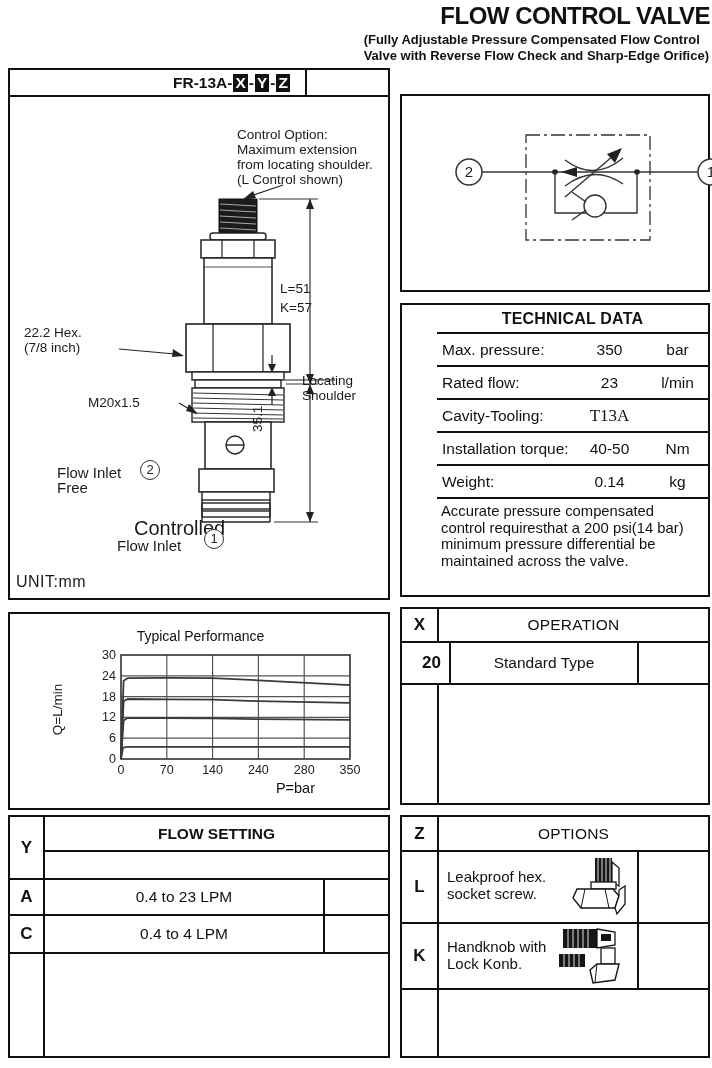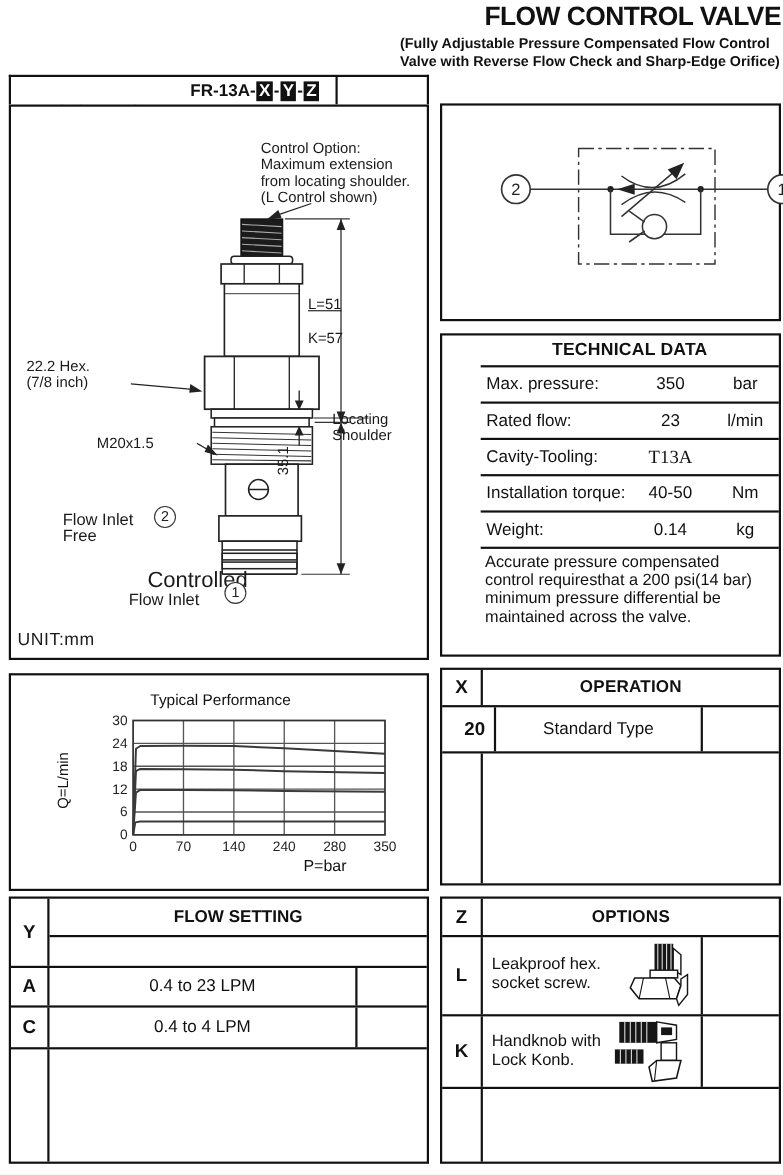--- a/index.html
+++ b/index.html
@@ -46,21 +46,21 @@
   
   .chart-title { left: 76px; top: 14px; width: 229px; text-align:center; font-size: 14px; position:absolute; }
   .chart-xlabel { left: 76px; top: 166px; width: 229px; text-align:right; font-size: 14.5px; position:absolute; }
   .chart-ylabel { left: 12px; top: 88px; position:absolute; font-size: 13.5px; transform: rotate(-90deg); transform-origin: center; width: 70px; text-align:center; }
 
   
   .code-table { border: 2px solid #111; background: #fff; }
   .ct-header { display: flex; border-bottom: 2px solid #111; }
   .ct-code { width: 35px; border-right: 2px solid #111; display:flex; align-items:center; justify-content:center; font-weight:700; font-size:17px; }
   .opt .ct-code { width: 37px; }
-  .ct-title { flex: 1; display:flex; align-items:center; justify-content:center; font-weight:700; font-size:15.5px; letter-spacing:0.2px; }
+  .ct-title { flex: 1; display:flex; align-items:center; justify-content:center; font-weight:400; font-size:15.5px; letter-spacing:0.2px; }
   .ct-row { display: flex; border-bottom: 2px solid #111; }
   .ct-label { flex: 1; display:flex; align-items:center; justify-content:center; font-size: 15.5px; }
   .ct-label-left { flex: 1; padding: 6px 0 0 8px; font-size: 15px; line-height: 17px; position: relative; }
   .ct-right { width: 65px; border-left: 2px solid #111; }
   .opt .ct-right { width: 71px; }
   .ct-fill { flex: 1; display: flex; }
   .ct-fill .ct-code { font-weight: 400; }
   .op-table { left: 400px; top: 607px; width: 310px; height: 198px; display: flex; flex-direction: column; }
   .fs-table { left: 8px; top: 815px; width: 382px; height: 243px; display: flex; flex-direction: column; }
   .z-table  { left: 400px; top: 815px; width: 310px; height: 243px; display: flex; flex-direction: column; }
@@ -159,21 +159,21 @@
       <line x1="134" y1="306" x2="146" y2="313" stroke="#222" stroke-width="1.2"></line>
       <polygon points="153,317 141,314 144,307" fill="#222"></polygon>
     </svg>
 
     <div class="dlabel" style="left:227px; top:30px;">
       <div>Control Option:</div>
       <div>Maximum extension</div>
       <div>from locating shoulder.</div>
       <div>(L Control shown)</div>
     </div>
-    <div class="dlabel" style="left:270px; top:172px;text-decoration:underline;">L=51</div>
+    <div class="dlabel" style="left:270px; top:184px;">L=51</div>
     <div class="dlabel" style="left:270px; top:203px;">K=57</div>
     <div class="dlabel" style="left:14px; top:228px;">22.2 Hex.</div>
     <div class="dlabel" style="left:14px; top:243px;">(7/8 inch)</div>
     <div class="dlabel" style="left:78px; top:298px;">M20x1.5</div>
     <div class="dlabel" style="left:292px; top:276px;">Locating</div>
     <div class="dlabel" style="left:292px; top:291px;">Shoulder</div>
     <div class="dlabel" style="left:240px; top:335px; transform:rotate(-90deg); transform-origin:left top;">35.1</div>
     <div class="dlabel" style="left:47px; top:351px; font-size:15px;margin-top:32px;">Free</div>
     <div class="dlabel" style="left:47px; top:368px; font-size:15px;">Flow Inlet</div>
     <div class="port-circle" style="left:130px; top:363px;">2</div>

